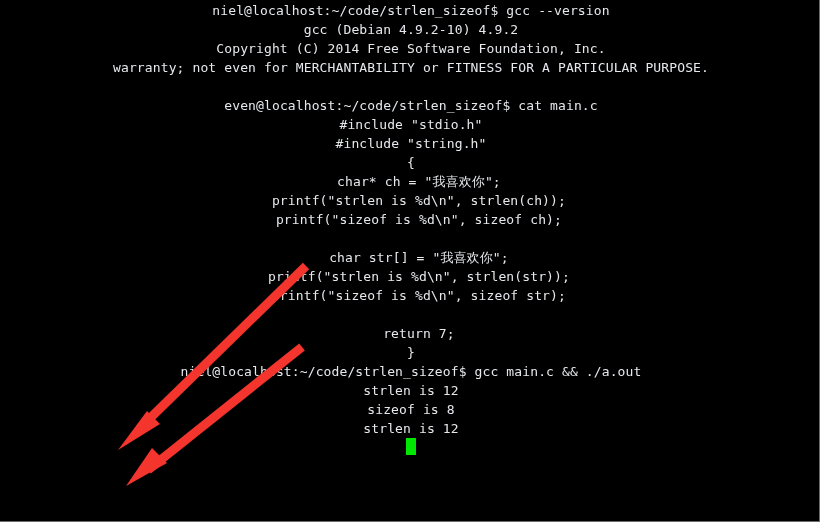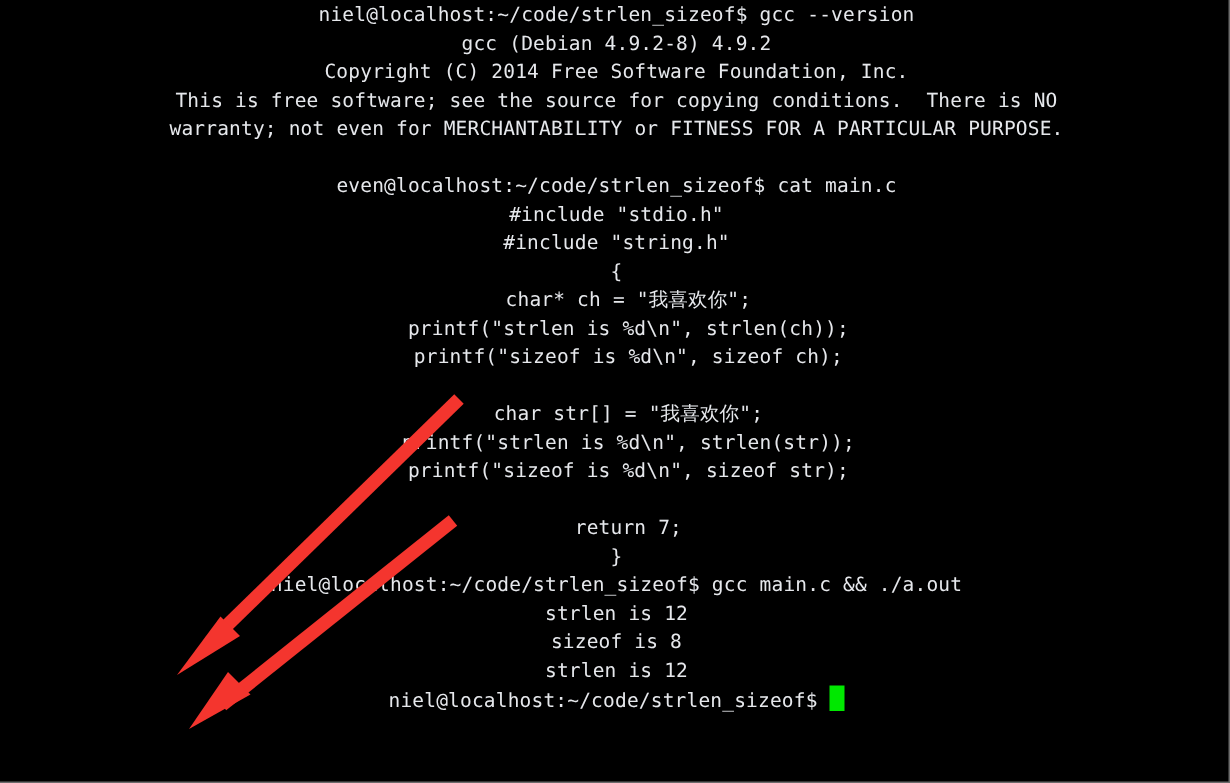--- a/index.html
+++ b/index.html
@@ -58,44 +58,43 @@
     pointer-events: none;
   }
 </style>
 </head>
 <body>
 
 <div id="terminal">
 
   <div id="screen">
     <div class="line">niel@localhost:~/code/strlen_sizeof$ gcc --version</div>
-    <div class="line">gcc (Debian 4.9.2-8) 4.9.2</div>
+    <div class="line">gcc (Debian 4.9.2-10) 4.9.2</div>
     <div class="line">Copyright (C) 2014 Free Software Foundation, Inc.</div>
-    <div class="line">This is free software; see the source for copying conditions.  There is NO</div>
     <div class="line">warranty; not even for MERCHANTABILITY or FITNESS FOR A PARTICULAR PURPOSE.</div>
     <div class="line blank"></div>
     <div class="line">even@localhost:~/code/strlen_sizeof$ cat main.c</div>
     <div class="line">#include "stdio.h"</div>
     <div class="line">#include "string.h"</div>
     <div class="line">{</div>
     <div class="line">  char* ch = "我喜欢你";</div>
     <div class="line">  printf("strlen is %d\n", strlen(ch));</div>
     <div class="line">  printf("sizeof is %d\n", sizeof ch);</div>
     <div class="line blank"></div>
     <div class="line">  char str[] = "我喜欢你";</div>
     <div class="line">  printf("strlen is %d\n", strlen(str));</div>
     <div class="line">  printf("sizeof is %d\n", sizeof str);</div>
     <div class="line blank"></div>
     <div class="line">  return 7;</div>
     <div class="line">}</div>
     <div class="line">niel@localhost:~/code/strlen_sizeof$ gcc main.c &amp;&amp; ./a.out</div>
     <div class="line">strlen is 12</div>
     <div class="line">sizeof is 8</div>
     <div class="line">strlen is 12</div>
-    <div class="line"><span>niel@localhost:~/code/strlen_sizeof$ </span><span class="cursor"></span></div>
+    <div class="line"><span class="cursor"></span></div>
   </div>
 
   <svg id="overlay" viewBox="0 0 820 522">
     <g>
       <line x1="306" y1="266" x2="140" y2="428" stroke="#f4352e" stroke-width="9" stroke-linecap="butt"></line>
       <polygon points="118,450 160,424 147,411" fill="#f4352e"></polygon>
     </g>
     <g>
       <line x1="302" y1="347" x2="148" y2="470" stroke="#f4352e" stroke-width="9" stroke-linecap="butt"></line>
       <polygon points="126,486 167,463 152,448" fill="#f4352e"></polygon>

